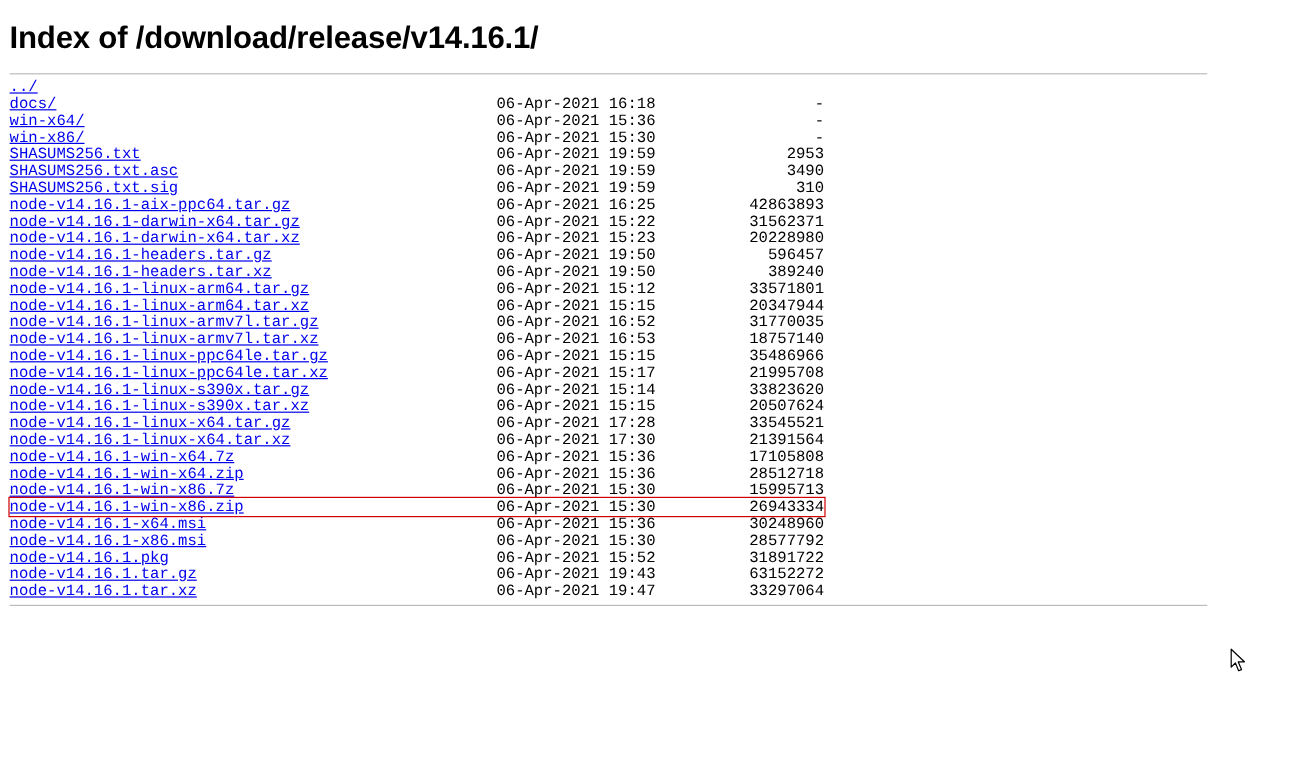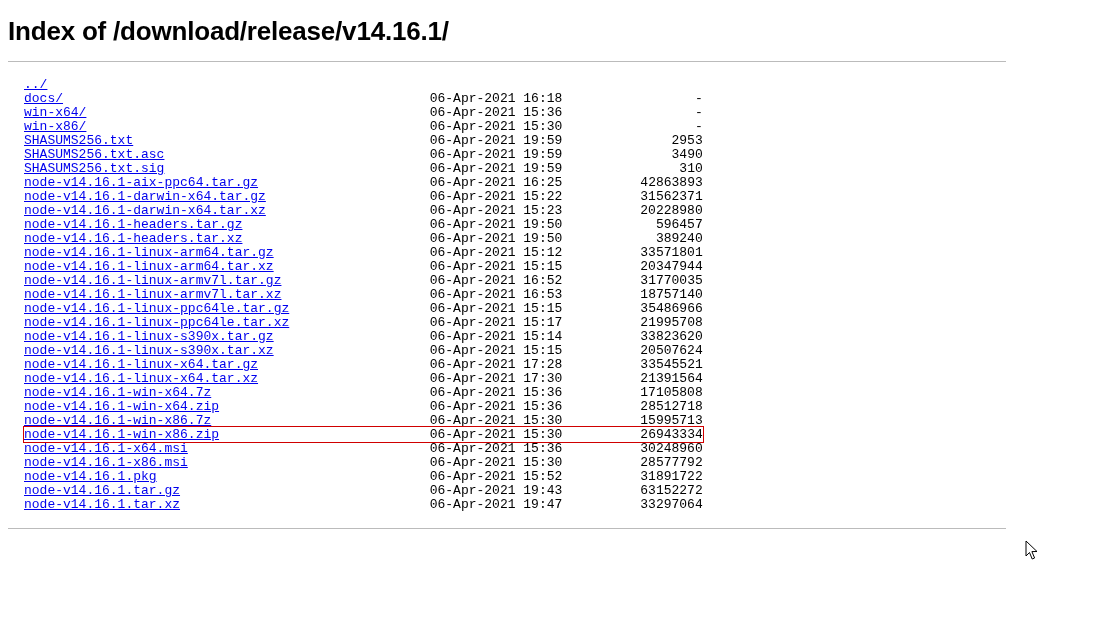--- a/index.html
+++ b/index.html
@@ -23,21 +23,21 @@
   }
   hr.rule {
     border: none;
     border-top: 1px solid #bbb;
     margin: 0 0 4px 0;
   }
   hr.rule.bottom {
     margin-top: 4px;
   }
   pre.listing {
-    margin: 16px;
+    margin: 0;
     padding: 0;
     font-family: "Courier New", Courier, monospace;
     font-size: 13px;
     line-height: 14px;
     white-space: pre;
   }
   pre.listing a {
     color: #0000EE;
     text-decoration: underline;
   }

